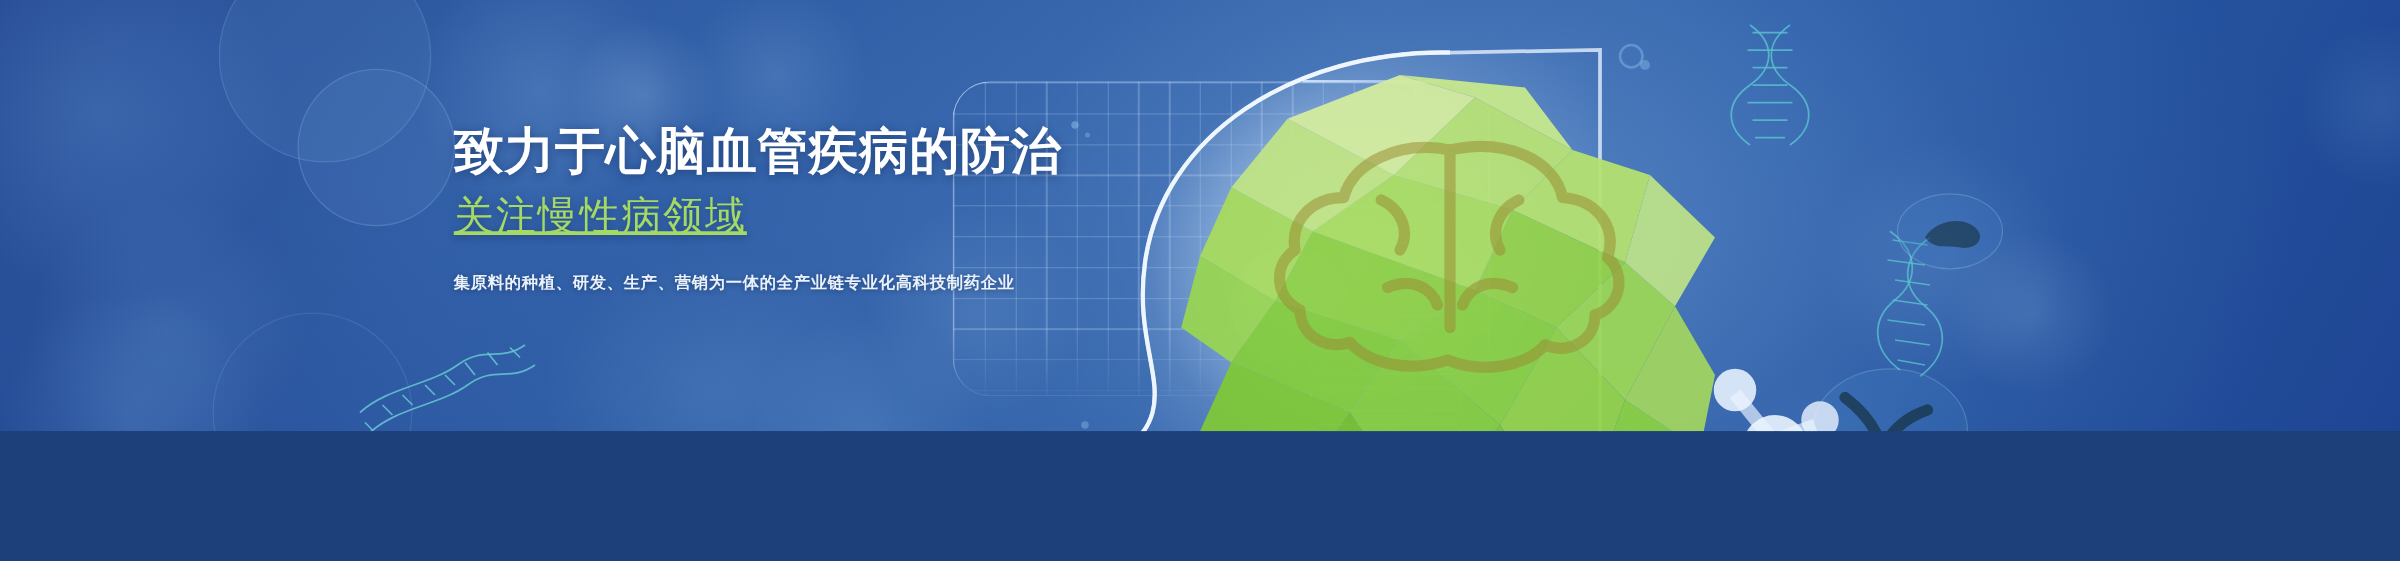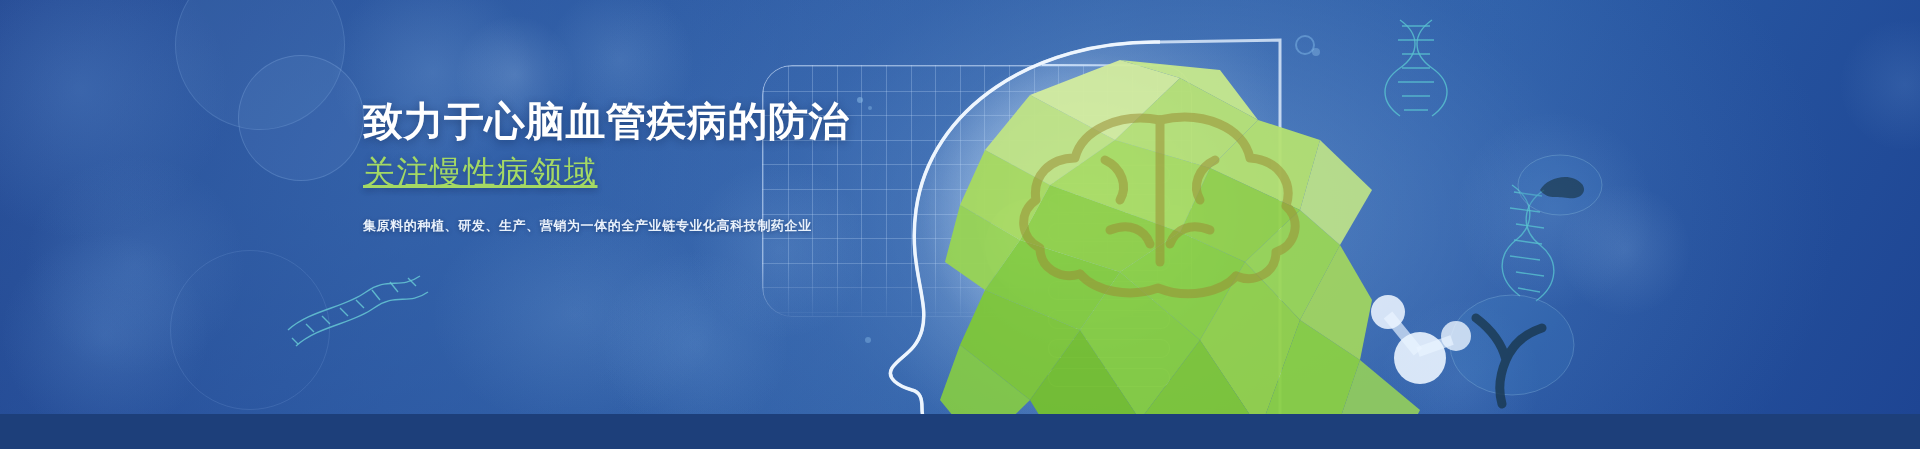--- a/index.html
+++ b/index.html
@@ -1,18 +1,18 @@
 <!DOCTYPE html>
 <html><head>
 <meta charset="utf-8">
 <style>
   html,body{margin:0;padding:0;background:#1d3f7a;}
   *{box-sizing:border-box;}
   .banner{
-    position:relative;width:1920px;height:414px;overflow:hidden;
+    position:relative;width:1920px;height:345px;overflow:hidden;
     font-family:"Liberation Sans","DejaVu Sans",sans-serif;
     background:
       radial-gradient(ellipse 900px 600px at 62% 52%, rgba(120,165,220,.55) 0%, rgba(90,135,200,.18) 45%, rgba(0,0,0,0) 72%),
       radial-gradient(ellipse 1400px 900px at 22% 38%, rgba(60,110,180,.55) 0%, rgba(30,70,150,.25) 55%, rgba(0,0,0,0) 80%),
       linear-gradient(118deg,#20418a 0%,#2b57a0 28%,#3467ab 52%,#2a5ca6 70%,#1e4593 100%);
   }
   .layer{position:absolute;inset:0;}
 
   
   .bokeh{position:absolute;border-radius:50%;pointer-events:none;}

